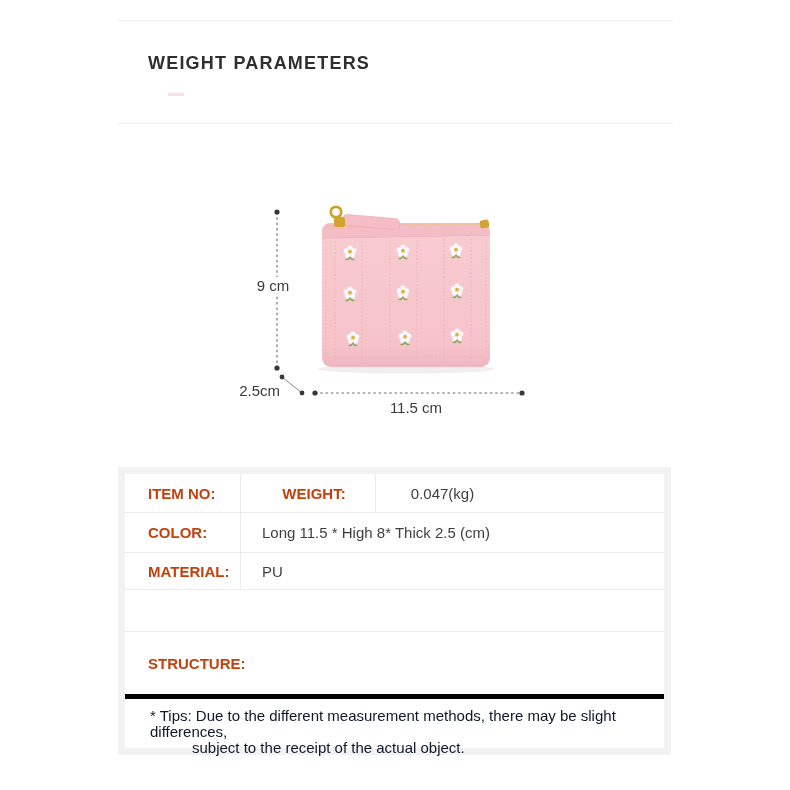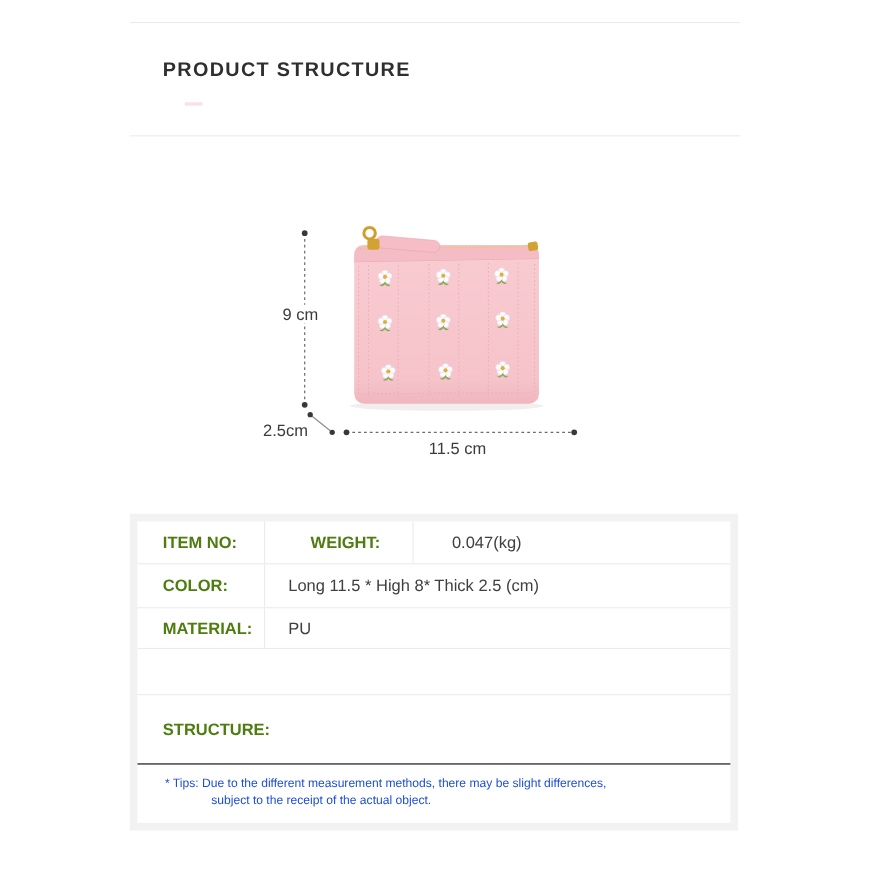--- a/index.html
+++ b/index.html
@@ -13,42 +13,42 @@
   .title-accent{position:absolute;left:168px;top:93px;width:16px;height:3px;background:#fbdfe4;}
   .figure{position:absolute;left:230px;top:195px;width:330px;height:230px;}
   .dim-text{font-size:15px;fill:#3b3b3b;font-family:"Liberation Sans",sans-serif;}
   
   .panel{position:absolute;left:118px;top:467px;width:553px;height:288px;
          background:#f2f2f2;box-sizing:border-box;padding:7px;}
   .ptable{width:539px;height:274px;background:#fff;display:flex;flex-direction:column;}
   .prow{display:flex;box-sizing:border-box;width:100%;}
   .prow + .prow{border-top:1px solid #ecebeb;}
   .cell{box-sizing:border-box;display:flex;align-items:center;height:100%;}
-  .lbl{font-weight:bold;color:#4d7c0f;font-size:15px;padding-left:23px;}
+  .lbl{font-weight:bold;color:#c2410c;font-size:15px;padding-left:23px;}
   .val{color:#3f3f3f;font-size:15px;padding-left:21px;border-left:1px solid #ecebeb;}
   .r1{height:38px;} .r2{height:40px;} .r3{height:37px;} .r4{height:42px;} .r5{height:63px;}
   .w-label{width:115px;}
   .r1 .w-val1{width:155px;}
   .r1 .w-wlbl{width:135px;justify-content:center;padding-left:12px;border-left:1px solid #ecebeb;}
   .r1 .w-wval{width:134px;justify-content:center;padding-left:0;border-left:1px solid #ecebeb;color:#3f3f3f;font-size:15px;}
   .w-wide{flex:1;}
   .struct{flex-direction:column;justify-content:center;align-items:flex-start;line-height:21px;}
   .struct div{white-space:pre;}
-  .tips{height:54px;box-sizing:border-box;border-top:1px solid #000000;padding-top:9px;
-        font-size:11px;color:#1d4ed8;line-height:16px;}
+  .tips{height:54px;box-sizing:border-box;border-top:5px solid #000000;padding-top:9px;
+        font-size:15px;color:#0f172a;line-height:16px;}
   .tips-l1{margin-left:25px;}
   .tips-l2{margin-left:67px;}
 </style>
 </head>
 <body>
 
 <div class="page">
 
   <div class="hr hr-top"></div>
-  <div class="page-title">PRODUCT STRUCTURE</div>
+  <div class="page-title">WEIGHT PARAMETERS</div>
   <div class="title-accent"></div>
   <div class="hr hr-bottom"></div>
 
   <svg class="figure" viewBox="0 0 330 230" width="330" height="230">
     <defs>
       <linearGradient id="bodyg" x1="0" y1="0" x2="0" y2="1">
         <stop offset="0" stop-color="#f8ccd2"></stop>
         <stop offset="0.85" stop-color="#f6c3ca"></stop>
         <stop offset="1" stop-color="#efb6bf"></stop>
       </linearGradient>

